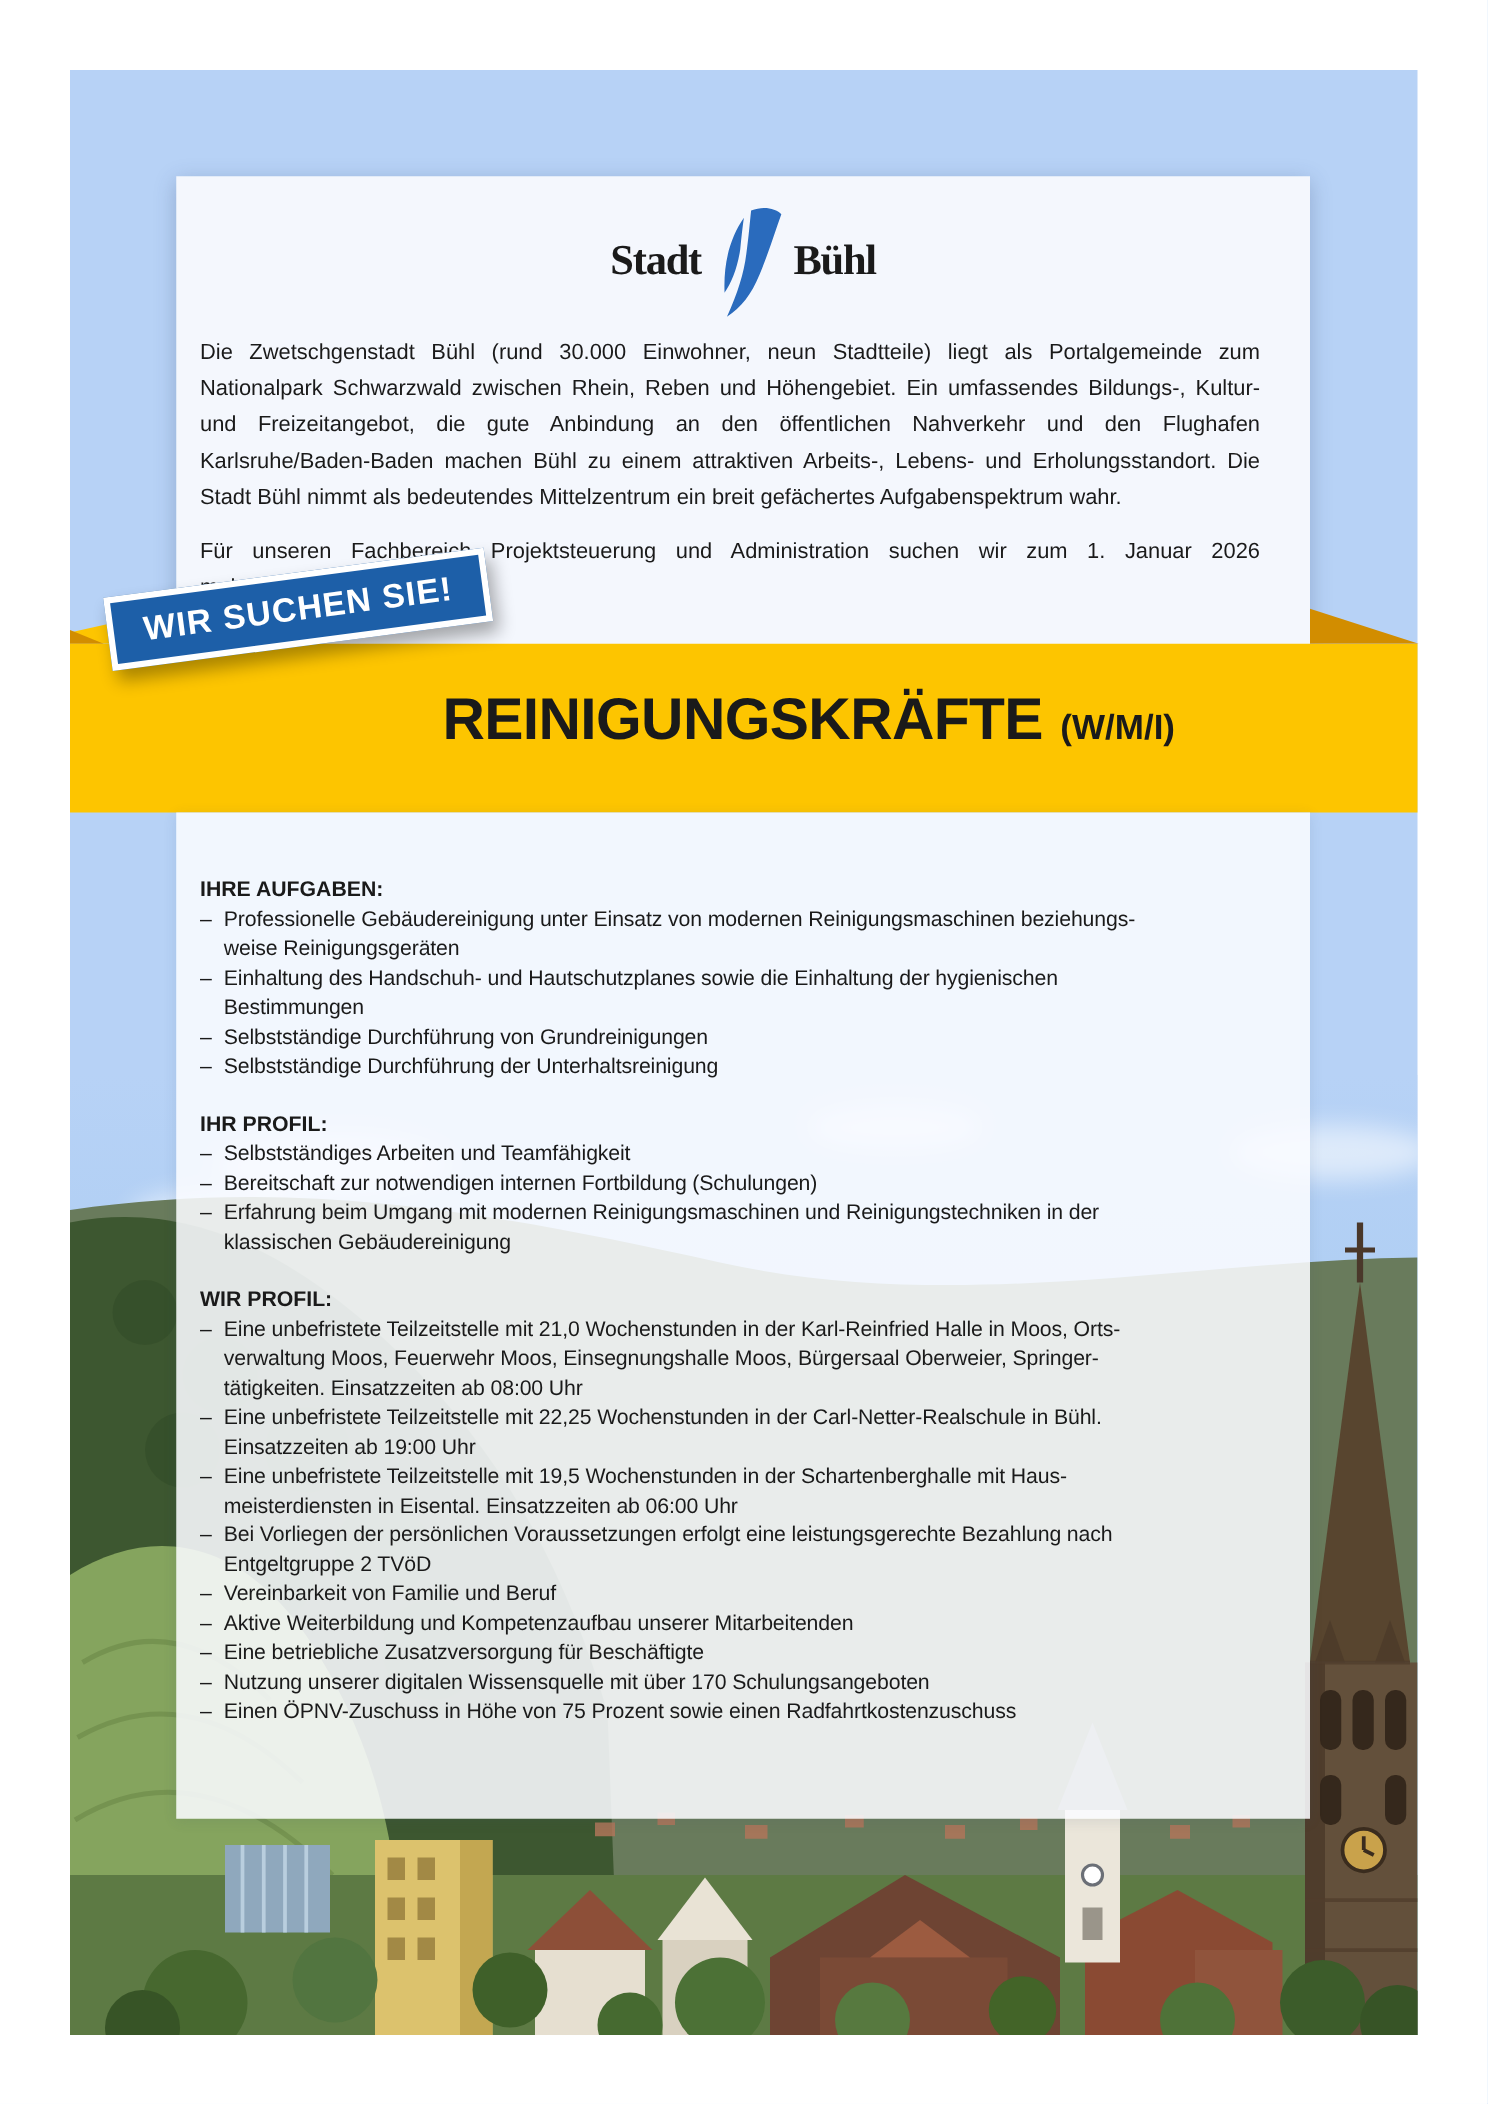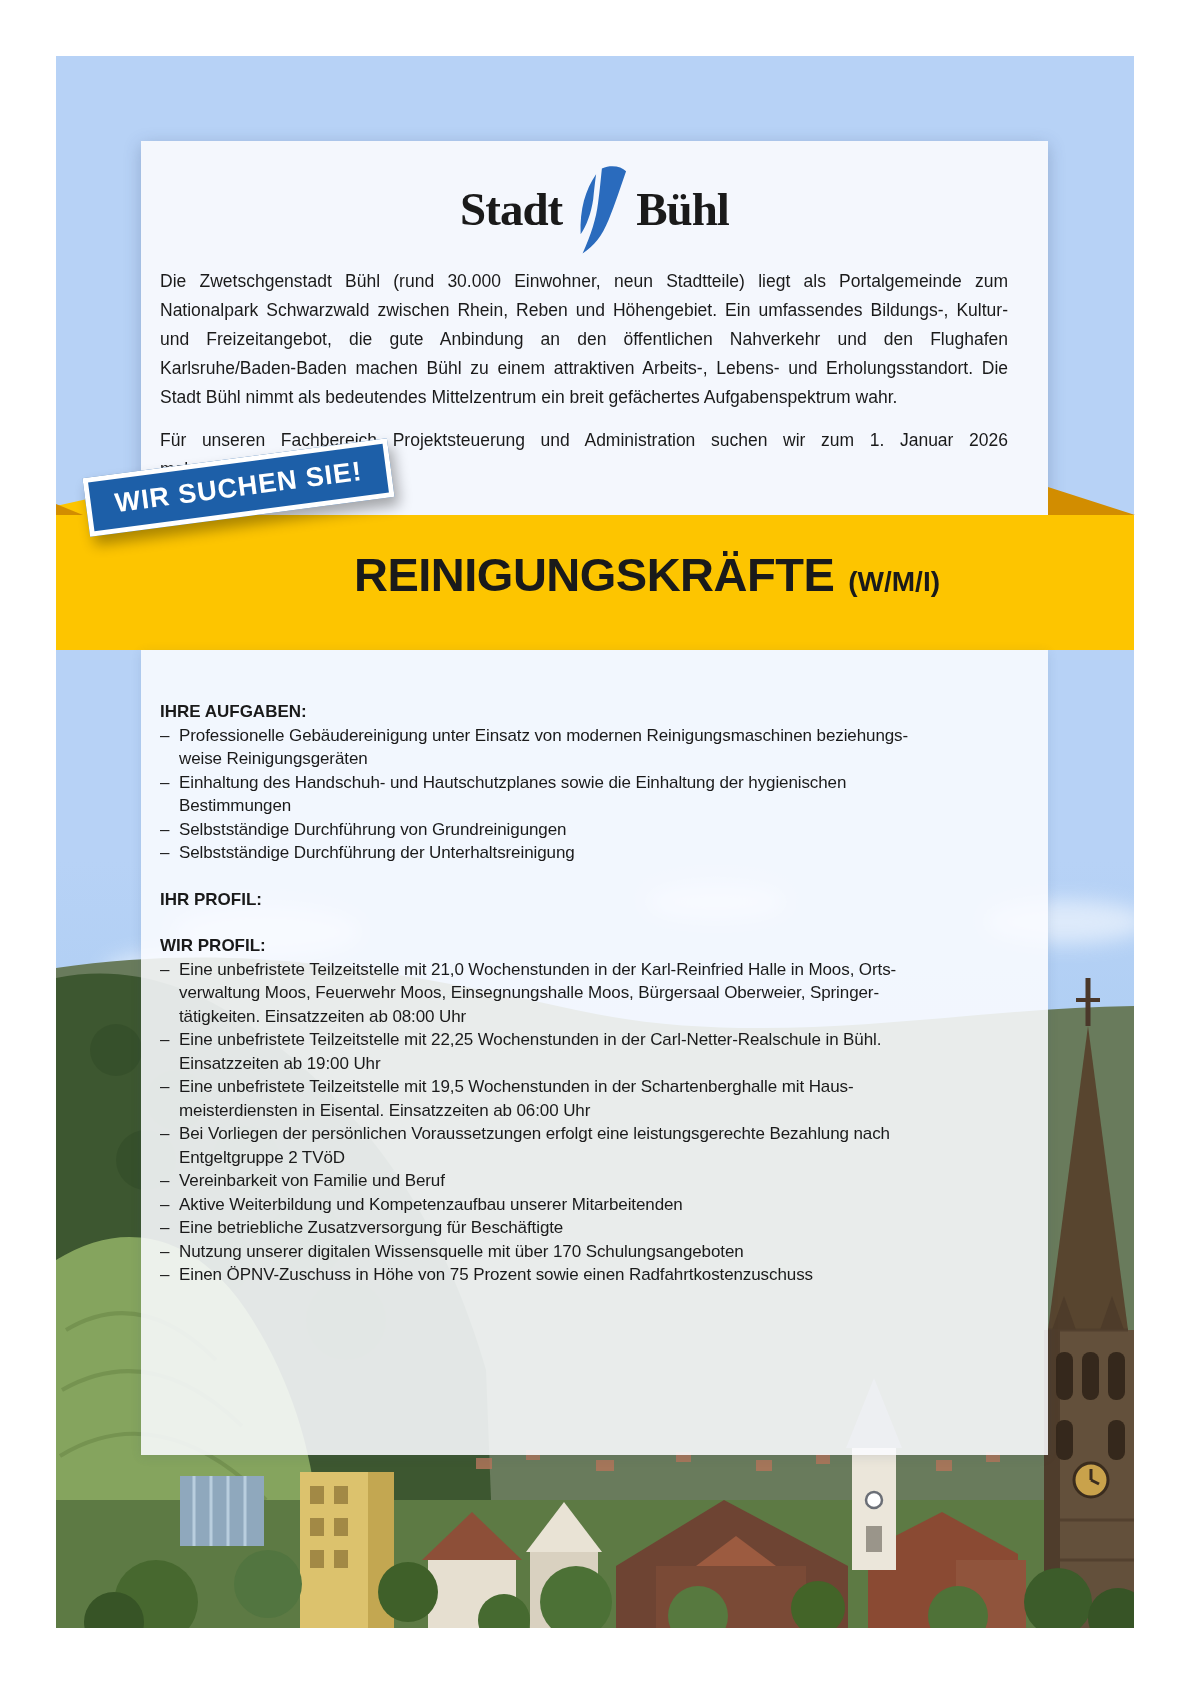--- a/index.html
+++ b/index.html
@@ -8,21 +8,21 @@
   }
   html,body{margin:0;padding:0;background:#fff;}
   .page{position:relative;width:1190px;height:1683px;background:#fff;overflow:hidden;
         font-family:"Liberation Sans",sans-serif;color:var(--text-color);}
   .blue-panel{position:absolute;left:56px;top:56px;width:1078px;height:1572px;
         background:var(--panel-blue);}
   .photo{position:absolute;left:56px;top:860px;width:1078px;height:768px;display:block;}
   .card{position:absolute;left:141px;top:141px;width:907px;height:379px;
         background:var(--card-bg);box-shadow:0 4px 16px rgba(50,70,110,.28);}
   .logo{display:flex;justify-content:center;align-items:center;gap:8px;margin-top:16px;height:104px;}
-  .logo .word{font-family:"Liberation Serif",serif;font-weight:700;font-size:47px;letter-spacing:-1px;}
+  .logo .word{font-family:"Liberation Serif",serif;font-weight:700;font-size:34px;letter-spacing:-1px;}
   .logo svg{display:block;}
   .card-text{padding:2px 40px 0 19px;}
   .intro{font-size:17.5px;line-height:29px;text-align:justify;margin:4px 0 0;}
   .note{font-size:17.5px;line-height:29px;margin:14px 0 0;}
   .just-full{text-align:justify;text-align-last:justify;}
   .band{position:absolute;left:56px;top:515px;width:1078px;height:135px;
         background:var(--accent-yellow);}
   .band-inner{padding:36px 0 0 104px;display:flex;align-items:baseline;gap:14px;justify-content:center;}
   .job-title{font-size:47px;font-weight:700;letter-spacing:-.5px;line-height:1;}
   .job-suffix{font-size:28px;font-weight:700;}
@@ -205,20 +205,26 @@
     <ul>
         <li>Professionelle Gebäudereinigung unter Einsatz von modernen Reinigungsmaschinen beziehungs-
 weise Reinigungsgeräten</li>
         <li>Einhaltung des Handschuh- und Hautschutzplanes sowie die Einhaltung der hygienischen
 Bestimmungen</li>
         <li>Selbstständige Durchführung von Grundreinigungen</li>
         <li>Selbstständige Durchführung der Unterhaltsreinigung</li>
       </ul>
 
     <h3>IHR PROFIL:</h3>
+    <ul>
+        <li>Selbstständiges Arbeiten und Teamfähigkeit</li>
+        <li>Bereitschaft zur notwendigen internen Fortbildung (Schulungen)</li>
+        <li>Erfahrung beim Umgang mit modernen Reinigungsmaschinen und Reinigungstechniken in der
+klassischen Gebäudereinigung</li>
+      </ul>
 
     <h3>WIR PROFIL:</h3>
     <ul>
         <li>Eine unbefristete Teilzeitstelle mit 21,0 Wochenstunden in der Karl-Reinfried Halle in Moos, Orts-
 verwaltung Moos, Feuerwehr Moos, Einsegnungshalle Moos, Bürgersaal Oberweier, Springer-
 tätigkeiten. Einsatzzeiten ab 08:00 Uhr</li>
         <li>Eine unbefristete Teilzeitstelle mit 22,25 Wochenstunden in der Carl-Netter-Realschule in Bühl.
 Einsatzzeiten ab 19:00 Uhr</li>
         <li>Eine unbefristete Teilzeitstelle mit 19,5 Wochenstunden in der Schartenberghalle mit Haus-
 meisterdiensten in Eisental. Einsatzzeiten ab 06:00 Uhr</li>

